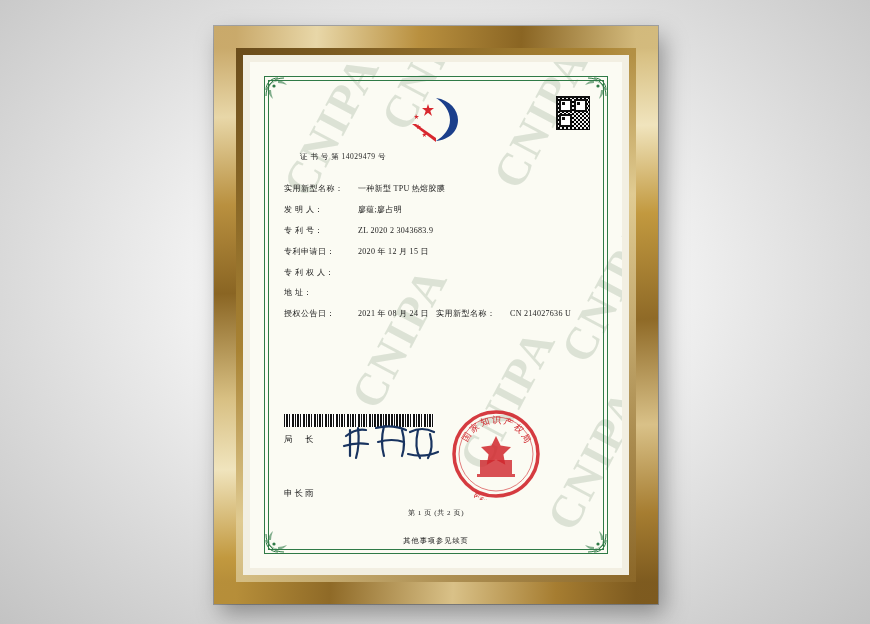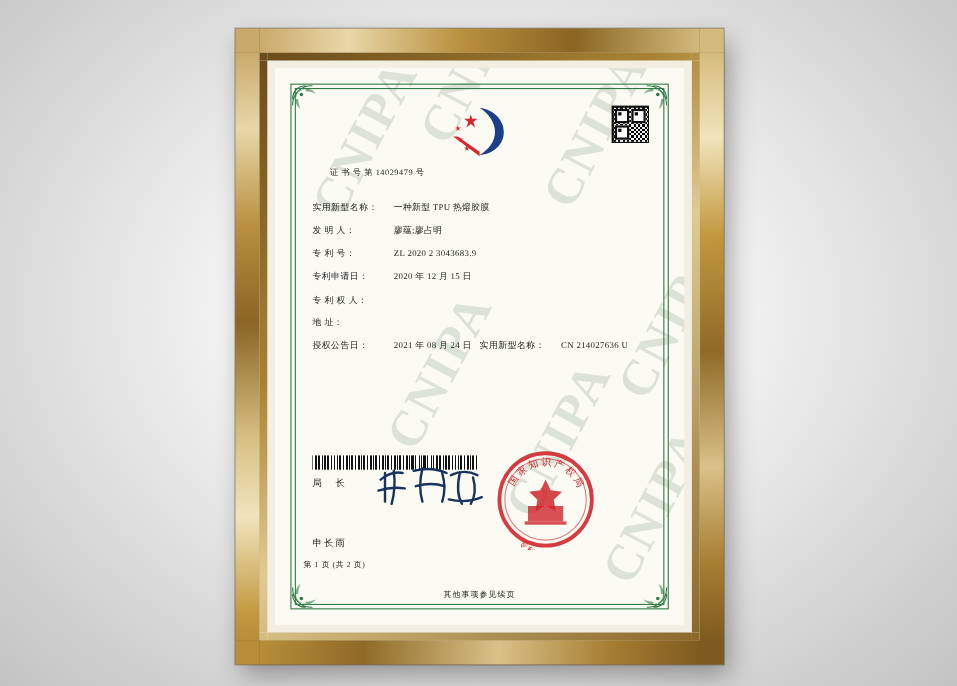--- a/index.html
+++ b/index.html
@@ -246,20 +246,21 @@
     top: 320px;
     width: 92px;
     height: 92px;
   }
   #seal svg { width:100%; height:100%; display:block; }
 
   .page-no {
     position: absolute;
     left: 0; right: 0;
     top: 420px;
+    text-align: center;
     font-size: 7px;
     letter-spacing: 0.6px;
   }
   .footer-note {
     position: absolute;
     left: 0; right: 0;
     top: 448px;
     text-align: center;
     font-size: 7.2px;
     letter-spacing: 1px;

